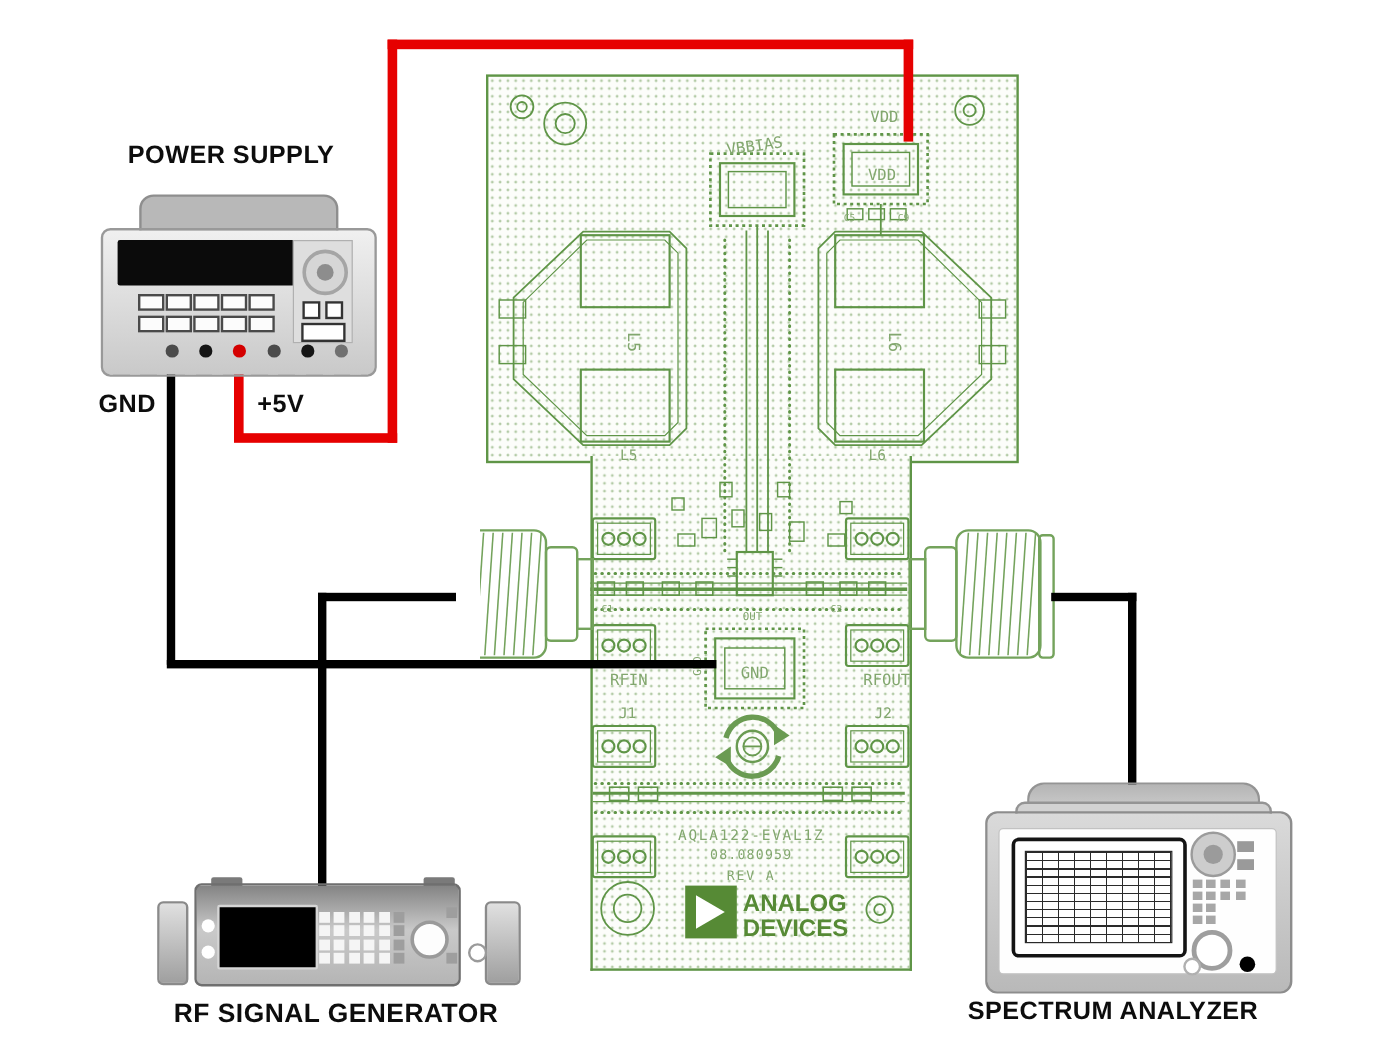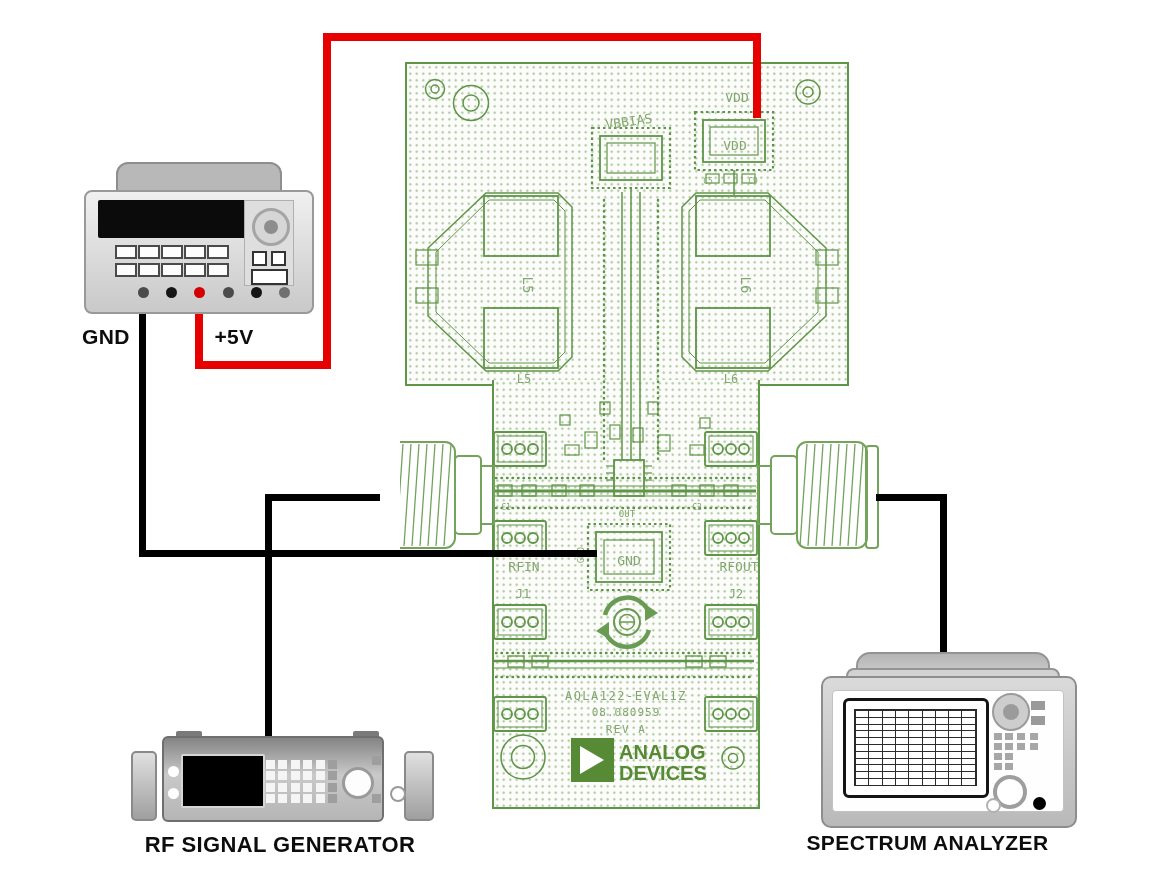--- a/index.html
+++ b/index.html
@@ -393,18 +393,19 @@
         <div class="sab" style="left:172px;top:62px;"></div>
         <div class="sab" style="left:161px;top:72px;"></div>
         <div class="sab" style="left:172px;top:72px;"></div>
         <div class="circle" style="left:160px;top:84px;width:26px;height:26px;background:#fff;border:4px solid #9e9e9e;"></div>
         <div class="circle" style="left:153px;top:107px;width:11px;height:11px;background:#fff;border:2px solid #b0b0b0;"></div>
         <div class="circle" style="left:200px;top:106px;width:13px;height:13px;background:#000;"></div>
       </div>
     </div>
   </div>
 
+  <div class="lbl" style="left:90px;top:118px;width:205px;">POWER SUPPLY</div>
   <div class="lbl" style="left:74px;top:325px;width:64px;">GND</div>
   <div class="lbl" style="left:202px;top:325px;width:64px;">+5V</div>
   <div class="lbl" style="left:805px;top:831px;width:245px;">SPECTRUM ANALYZER</div>
   <div class="lbl" style="left:128px;top:832px;width:304px;font-size:22px;">RF SIGNAL GENERATOR</div>
 
 </div>
 
 </body></html>

